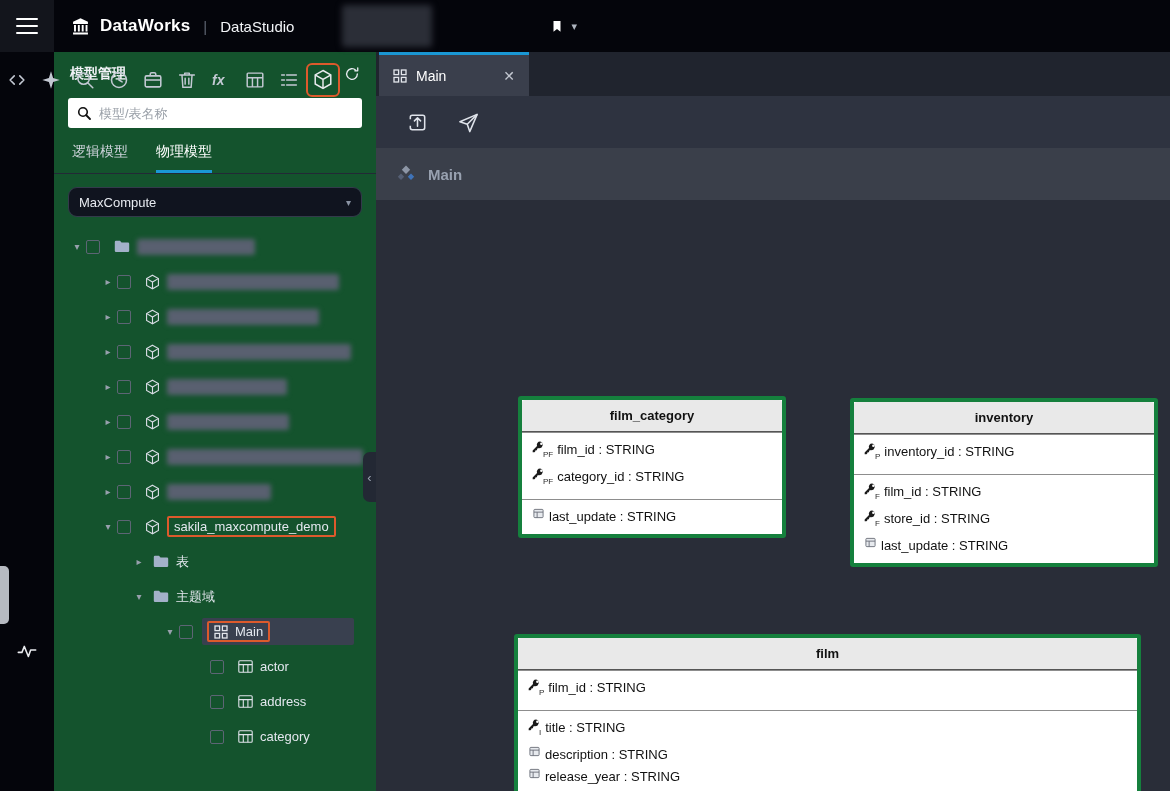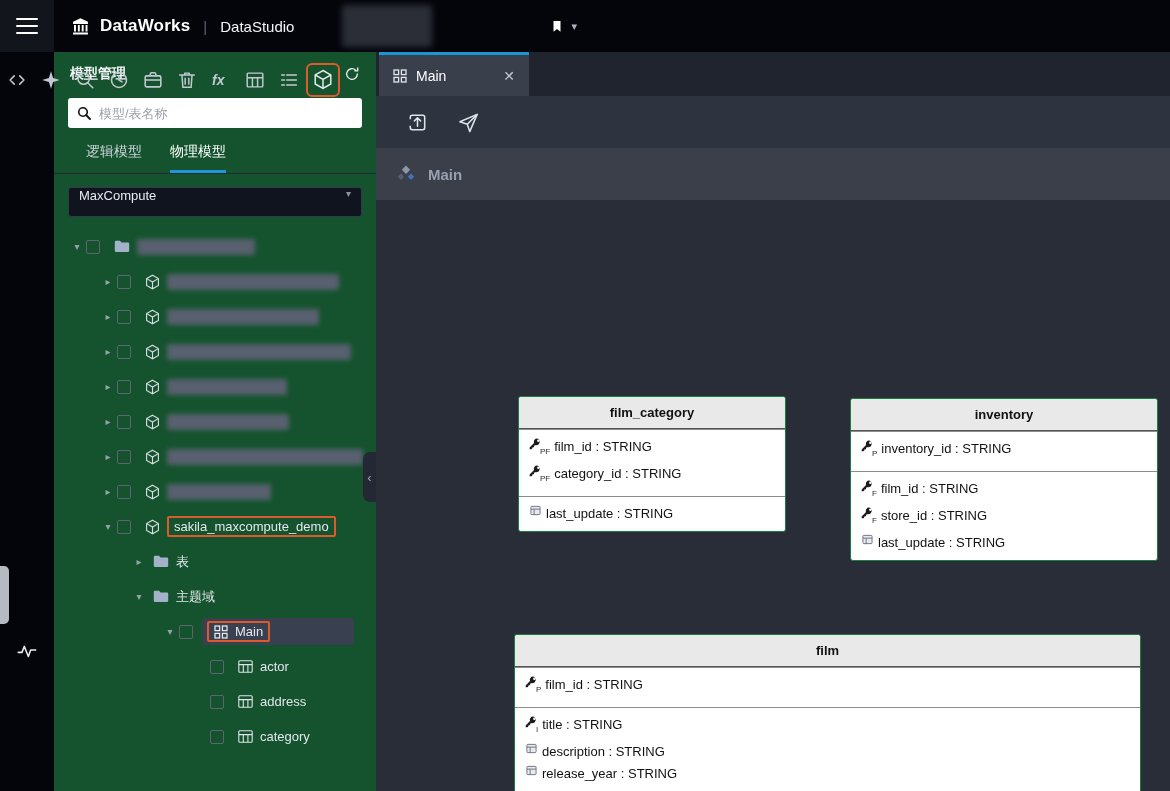--- a/index.html
+++ b/index.html
@@ -29,24 +29,24 @@
 
   
   .sidebar { position:absolute; left:54px; top:52px; bottom:0; width:322px; background:#14532d; color:#e6e9ef; z-index:4; }
   .sb-head { display:flex; align-items:center; justify-content:space-between; padding:0 16px; height:44px; }
   .sb-title { font-size:14px; font-weight:bold; color:#f0f2f6; }
   .sb-refresh { cursor:pointer; display:flex; }
   .sb-search { margin:2px 14px 0; position:relative; }
   .sb-search svg { position:absolute; left:8px; top:7px; }
   .sb-search input { width:100%; height:30px; background:#fff; border:none; border-radius:3px; padding:0 10px 0 31px; font-size:13px; color:#333; outline:none; }
   .sb-search input::placeholder { color:#9aa0a8; }
-  .sb-tabs { display:flex; gap:28px; padding:0 32px; margin-top:15px; border-bottom:1px solid #232936;text-align:right; }
+  .sb-tabs { display:flex; gap:28px; padding:0 18px; margin-top:15px; border-bottom:1px solid #232936;text-align:right; }
   .sb-tab { padding-bottom:9px; font-size:14px; color:#ced3db; cursor:pointer; border-bottom:3px solid transparent; }
   .sb-tab.active { color:#fff; border-bottom-color:#1a98d5; }
-  .sb-select { margin:13px 14px 0; height:30px; background:#10141f; border:1px solid #333a4b; border-radius:3px; display:flex; justify-content:space-between; padding:0 10px; font-size:13px; color:#e8ebf1; cursor:pointer; }
+  .sb-select { margin:13px 14px 0; height:30px; background:#10141f; border:1px solid #333a4b; border-radius:9px; display:flex; align-items:center; justify-content:space-between; padding:0 10px; font-size:13px; color:#e8ebf1; cursor:pointer; }
   .sb-select .chev { color:#8a93a3; font-size:10px; }
   .tree { margin-top:12px; overflow:hidden; }
   .tree-row { display:flex; align-items:center; height:35px; font-size:13px; color:#e3e7ee; cursor:pointer; }
   .twisty { flex:0 0 18px; text-align:center; color:#98a0ad; font-size:10px; }
   .cb { flex:0 0 14px; width:14px; height:14px; border:1px solid #5d6575; border-radius:2px; background:transparent; margin-right:9px; }
   .item-body { display:flex; align-items:center; gap:7px; padding:3px 5px; border-radius:2px; }
   .tree-row.selected .item-body { background:#39404f; min-width:152px; }
   .hl { display:flex; align-items:center; gap:7px; border:2px solid #dd5a2c; border-radius:2px; padding:1px 5px; }
   .tlabel { white-space:nowrap; }
   .hl .tlabel { max-width:158px; overflow:hidden; }
@@ -59,21 +59,21 @@
   .tab { height:44px; width:150px; background:#3a3f4c; border-top:3px solid #1a98d5; display:flex; align-items:center; gap:9px; padding:0 14px; cursor:pointer; }
   .tab-label { color:#fff; font-size:14px; }
   .tab-close { color:#c3c8d1; font-size:14px; margin-left:auto; cursor:pointer; line-height:1; }
   .toolbar { height:52px; background:#2e3340; display:flex; align-items:center; gap:28px; padding-left:30px; }
   .tool-btn { display:flex; cursor:pointer; }
   .breadcrumb { height:52px; background:#3a3f4a; display:flex; align-items:center; gap:12px; padding-left:20px; }
   .breadcrumb-label { color:#98a1b0; font-size:15px; font-weight:bold; }
   .canvas { flex:1; position:relative; background:#292d38; overflow:hidden; }
 
   
-  .er-table { position:absolute; background:#fff; border:1px solid #15803d; border-radius:3px; cursor:move; }
+  .er-table { position:absolute; background:#fff; border:4px solid #15803d; border-radius:3px; cursor:move; }
   .er-header { background:#e9e9e9; border-bottom:1px solid #555; border-radius:3px 3px 0 0; font-weight:bold; text-align:center; padding:8px 8px; font-size:13px; color:#111; }
   .er-group { padding:6px 0; border-top:1px solid #8d8d8d; }
   .er-group:first-of-type { border-top:none; }
   .er-table.clipped .er-group:last-child { padding-bottom:40px; }
   .er-field { display:flex; align-items:flex-start; padding:2px 9px; font-size:13px; color:#111; line-height:18px; }
   .ficon { width:14px; display:flex; justify-content:center; flex:0 0 14px; }
   .kletters { font-size:8px; color:#2b2b2b; margin:5px 0 0 -2px; }
   .ftext { margin-left:4px; white-space:nowrap; }
 </style>
 </head>

